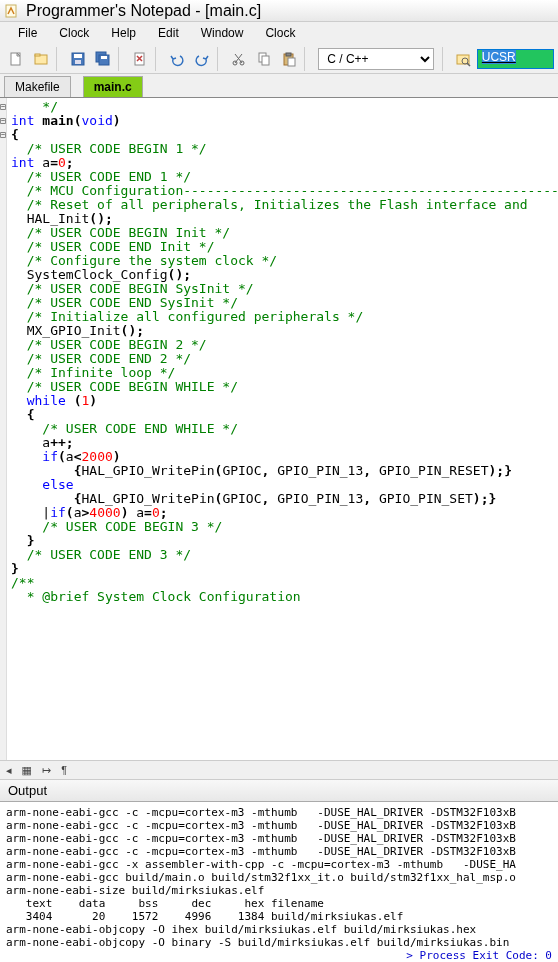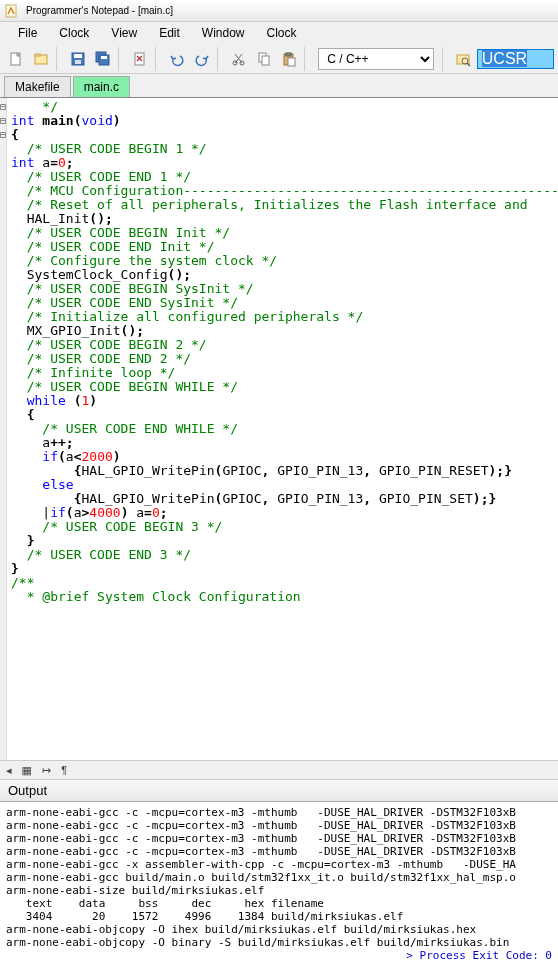--- a/index.html
+++ b/index.html
@@ -1,30 +1,30 @@
 <!DOCTYPE html>
 <html><head>
 <meta charset="utf-8">
 <style>
 * { margin: 0; padding: 0; box-sizing: border-box; }
 body { font-family: "Segoe UI", Tahoma, sans-serif; font-size: 12px; background: #f0f0f0; width: 558px; height: 962px; overflow: hidden; display: flex; flex-direction: column; }
 .titlebar { background: linear-gradient(#fff, #e8e8e8); border-bottom: 1px solid #ccc; height: 22px; display: flex; align-items: center; padding: 0 4px; gap: 6px; }
 .titlebar .icon-app { width: 16px; height: 16px; }
-.titlebar-text { font-size: 10px; color: #000; }
+.titlebar-text { font-size: 16px; color: #000; }
 .menubar { background: #f0f0f0; height: 22px; display: flex; align-items: center; padding: 0 8px; gap: 2px; }
 .menu-item { padding: 2px 10px; cursor: default; }
 .toolbar { background: #f0f0f0; height: 30px; display: flex; align-items: center; padding: 0 4px; gap: 2px; border-bottom: 1px solid #ccc; }
 .tool-btn { width: 24px; height: 24px; display: flex; align-items: center; justify-content: center; border: 1px solid transparent; border-radius: 3px; cursor: pointer; }
 .tool-sep { width: 6px; height: 24px; border-left: 1px solid #ccc; margin: 0 2px; }
 .lang-combo { height: 22px; width: 120px; font-size: 12px; border: 1px solid #aaa; padding: 0 4px; background: #fff; margin: 0 4px; }
-.search-box { height: 20px; width: 80px; border: 1px solid #0078d7; background: #7dd3fc; padding: 0 4px; font-size: 16px; color: #000; }
+.search-box { height: 20px; width: 80px; border: 1px solid #0078d7; background: #22c55e; padding: 0 4px; font-size: 12px; color: #000; text-decoration: underline; }
 .search-box .sel { background: #3388dd; color: #fff; }
 .tab-strip { background: #f0f0f0; height: 24px; display: flex; align-items: flex-end; padding: 0 4px; gap: 0; border-bottom: 1px solid #888; }
-.tab { padding: 3px 10px; border: 1px solid #aaa; border-bottom: none; background: #e8e8e8; margin-right: 2px; font-size: 12px; cursor: pointer; }
-.tab.active { background: #86efac; font-weight: normal; }
+.tab { padding: 3px 10px; border: 1px solid #aaa; border-bottom: none; background: #e8e8e8; margin-right: 12px; font-size: 12px; cursor: pointer; }
+.tab.active { background: #84cc16; font-weight: bold; }
 .editor { flex: 1; background: #fff; overflow: auto; display: flex; }
 .gutter { width: 20px; background: #f0f0f0; border-right: 1px solid #ddd; font-family: Consolas, monospace; font-size: 12px; color: #888; padding-top: 2px; }
 .fold { text-align: center; line-height: 14px; cursor: pointer; color: #666; font-size: 10px; }
 .code { flex: 1; font-family: Consolas, monospace; font-size: 13px; line-height: 14px; padding: 2px 4px; white-space: pre; color: #000; }
 .kw { color: #0000ff; font-weight: normal; }
 .fn { color: #000; font-weight: bold; }
 .cm { color: #008000; }
 .num { color: #ff0000; }
 .br { font-weight: bold; }
 .statusbar-top { background: #f0f0f0; border-top: 1px solid #ccc; border-bottom: 1px solid #ccc; height: 20px; display: flex; align-items: center; padding: 0 6px; gap: 10px; font-size: 11px; color: #444; }
@@ -42,21 +42,21 @@
         <rect x="2" y="2" width="10" height="12" fill="#fffbe6" stroke="#c8b060"></rect>
         <path d="M4 11 L7 5 L10 11" stroke="#d08020" fill="none" stroke-width="1.5"></path>
       </svg>
   </span>
   <span class="titlebar-text">Programmer's Notepad - [main.c]</span>
 </div>
 
 <div class="menubar" id="menubar">
     <div class="menu-item">File</div>
     <div class="menu-item">Clock</div>
-    <div class="menu-item">View</div>
+    <div class="menu-item">Help</div>
     <div class="menu-item">Edit</div>
     <div class="menu-item">Window</div>
     <div class="menu-item">Clock</div>
   </div>
 
 <div class="toolbar">
   <div class="tool-btn">
       <svg width="16" height="16">
         <rect x="3" y="2" width="9" height="12" fill="#fff" stroke="#888"></rect>
         <path d="M9 2 L12 5 L9 5 Z" fill="#ddd" stroke="#888"></path>

